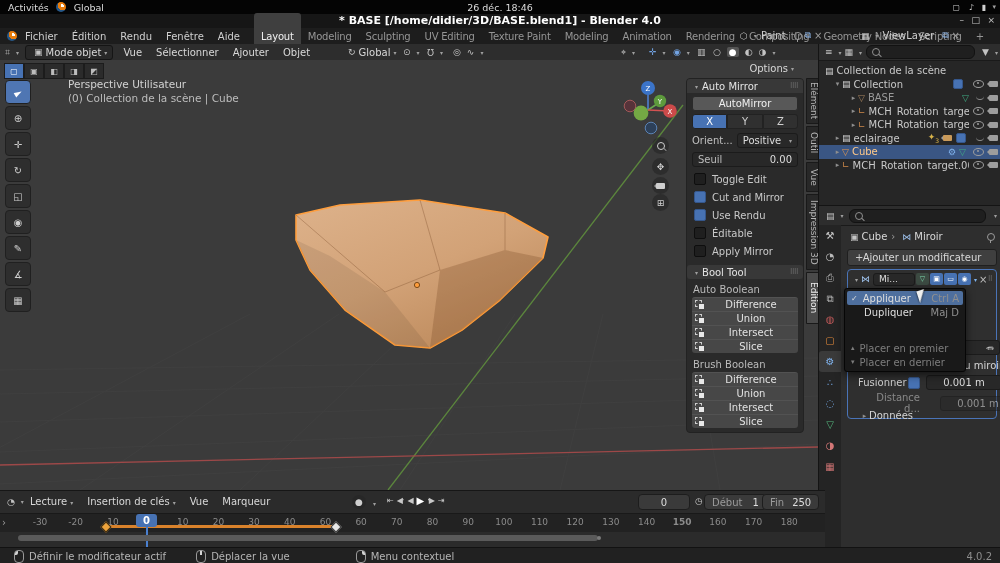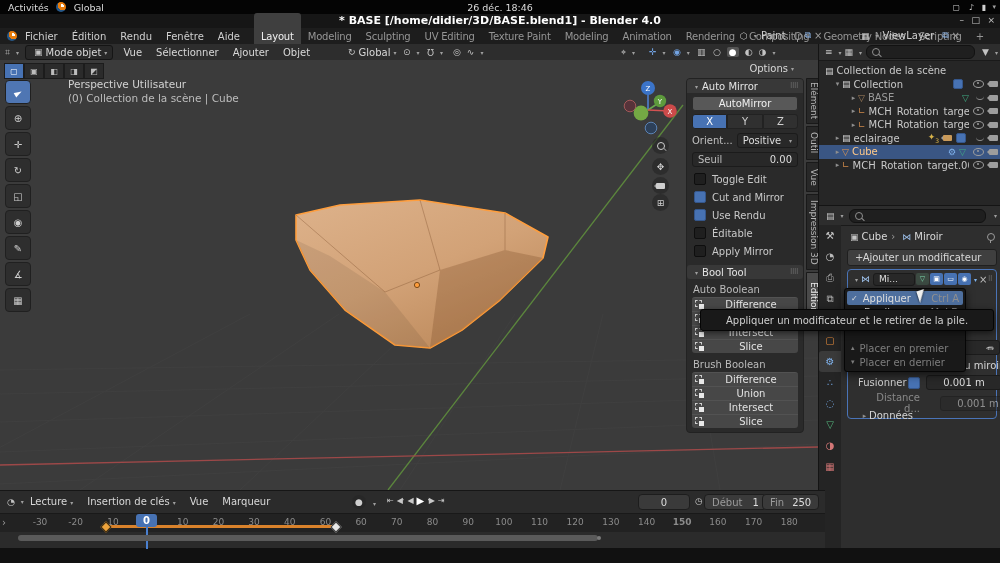--- a/index.html
+++ b/index.html
@@ -575,21 +575,20 @@
         <span style="margin-right:5px;font-size:7px">▴</span>
         <span>Placer en premier</span>
       </div>
       <div class="mitem dis">
         <span style="margin-right:5px;font-size:7px">▾</span>
         <span>Placer en dernier</span>
       </div>
     </div>
   </div>
 
-  <div class="abs" id="tooltip">Appliquer un modificateur et le retirer de la pile.</div>
   <div class="abs" id="cursor"></div>
 
   <div class="abs" id="timeline">
     <div id="tl-header">
       <span class="hico">◔</span>
         <span class="chev">▾</span>
       <span class="menu-item" style="margin-left:6px"><span>Lecture</span><span class="chev">▾</span></span>
       <span class="menu-item"><span>Insertion de clés</span><span class="chev">▾</span></span>
       <span class="menu-item">Vue</span>
       <span class="menu-item">Marqueur</span>
@@ -643,13 +642,22 @@
       <div class="abs" style="left:105px;top:11px;width:230px;height:3px;background:#d9822b"></div>
       <div class="kdiam" style="left:102px;top:9px;background:#eda33c;border:1px solid #3a2a10"></div>
       <div class="kdiam" style="left:332px;top:9px;background:#e8e8e8;border:1px solid #3a3a3a"></div>
       <div class="abs" style="left:146px;top:0;width:2px;height:35px;background:#4a80d0"></div>
       <div class="abs" style="left:136px;top:0;width:21px;height:13px;background:#4772b3;border-radius:3px;color:#fff;font-weight:bold;text-align:center;line-height:13px">0</div>
     </div>
     <div class="abs" style="left:18px;top:44px;width:580px;height:6px;background:#5a5a5a;border-radius:3px"></div>
     <div class="abs" style="left:597px;top:45px;width:4px;height:4px;border-radius:50%;background:#7a7a7a"></div>
   </div>
 
+  <div class="abs" id="status">
+    <span class="mouse l"></span>
+    <span>Définir le modificateur actif</span>
+    <span class="mouse m" style="margin-left:30px"></span>
+    <span>Déplacer la vue</span>
+    <span class="mouse r" style="margin-left:66px"></span>
+    <span>Menu contextuel</span>
+    <span style="margin-left:auto;margin-right:8px;color:#8d8d8d">4.0.2</span>
+  </div>
 </div>
 
 </body></html>

